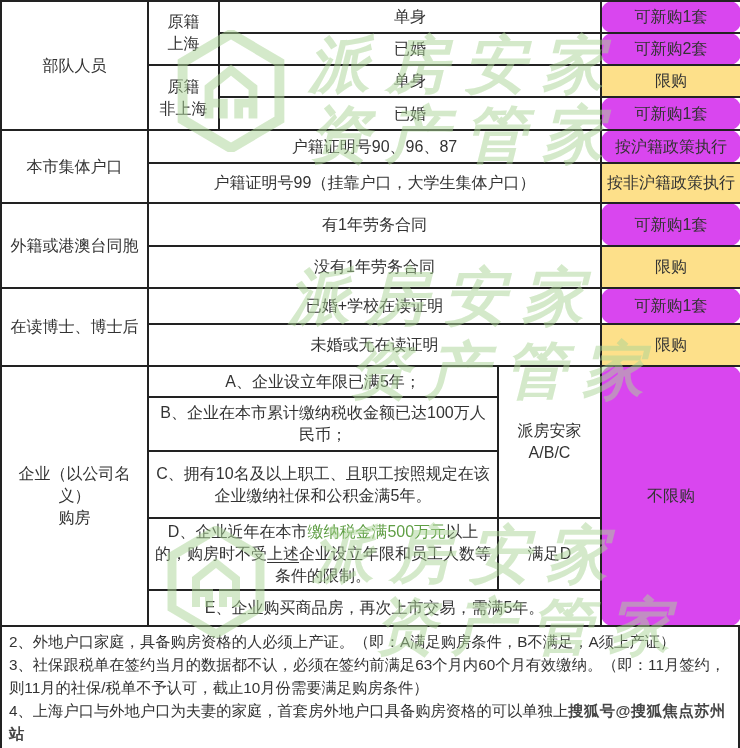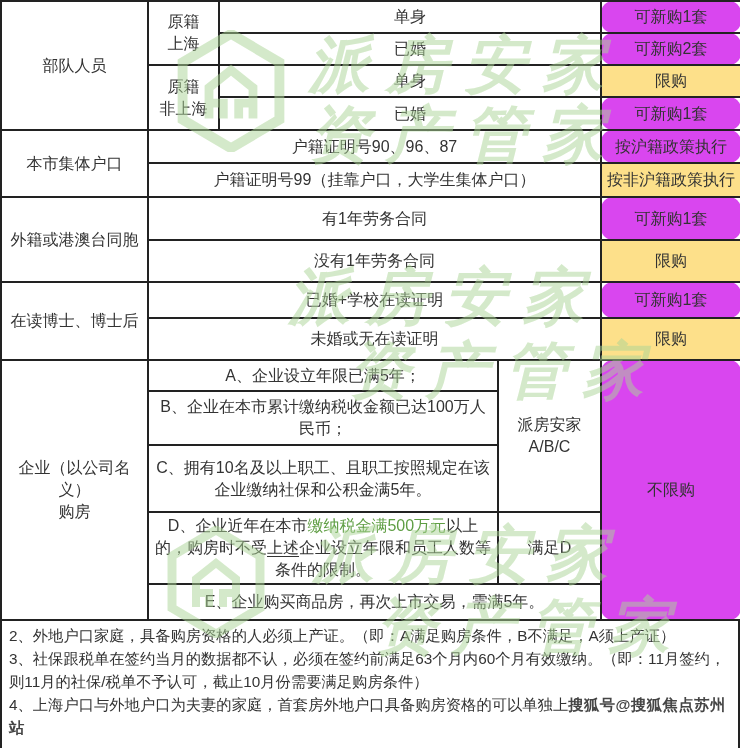--- a/index.html
+++ b/index.html
@@ -99,21 +99,21 @@
     <tr style="height:33px">
       <td colspan="2">已婚</td>
       <td class="res-green">可新购1套</td>
     </tr>
 
     <tr style="height:33px">
       <td class="cat" rowspan="2">本市集体户口</td>
       <td colspan="3">户籍证明号90、96、87</td>
       <td class="res-green">按沪籍政策执行</td>
     </tr>
-    <tr style="height:34px">
+    <tr style="height:40px">
       <td colspan="3">户籍证明号99（挂靠户口，大学生集体户口）</td>
       <td class="res-yellow">按非沪籍政策执行</td>
     </tr>
 
     <tr style="height:43px">
       <td class="cat" rowspan="2">外籍或港澳台同胞</td>
       <td colspan="3">有1年劳务合同</td>
       <td class="res-green">可新购1套</td>
     </tr>
     <tr style="height:42px">

